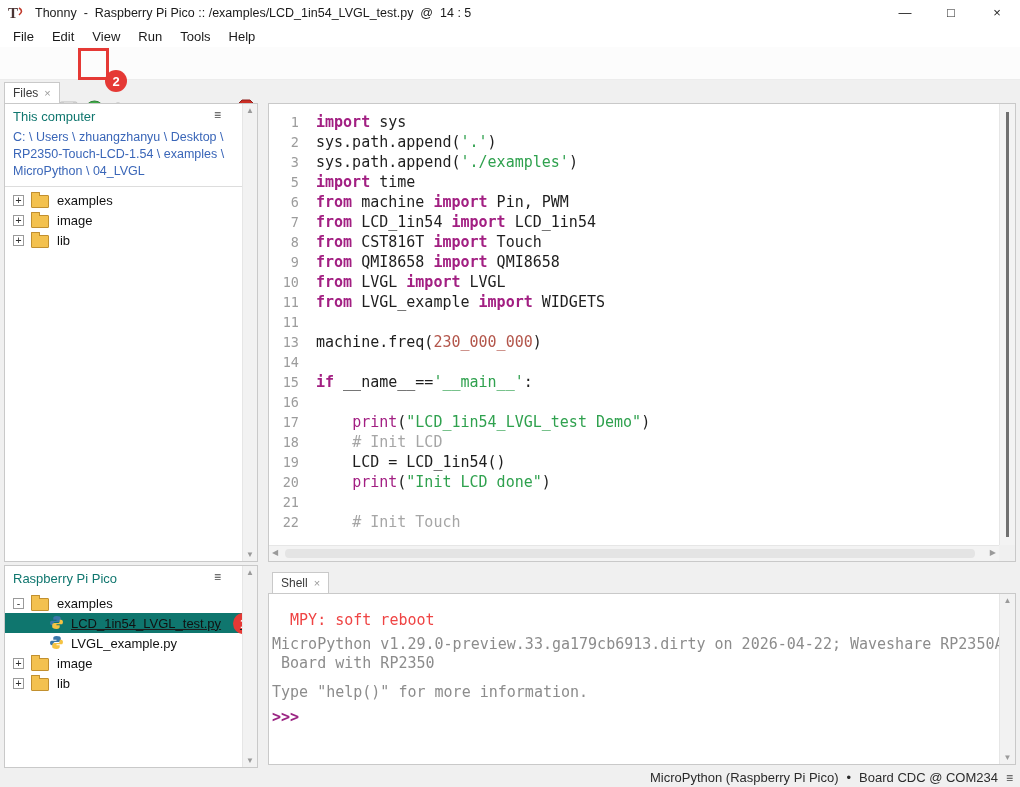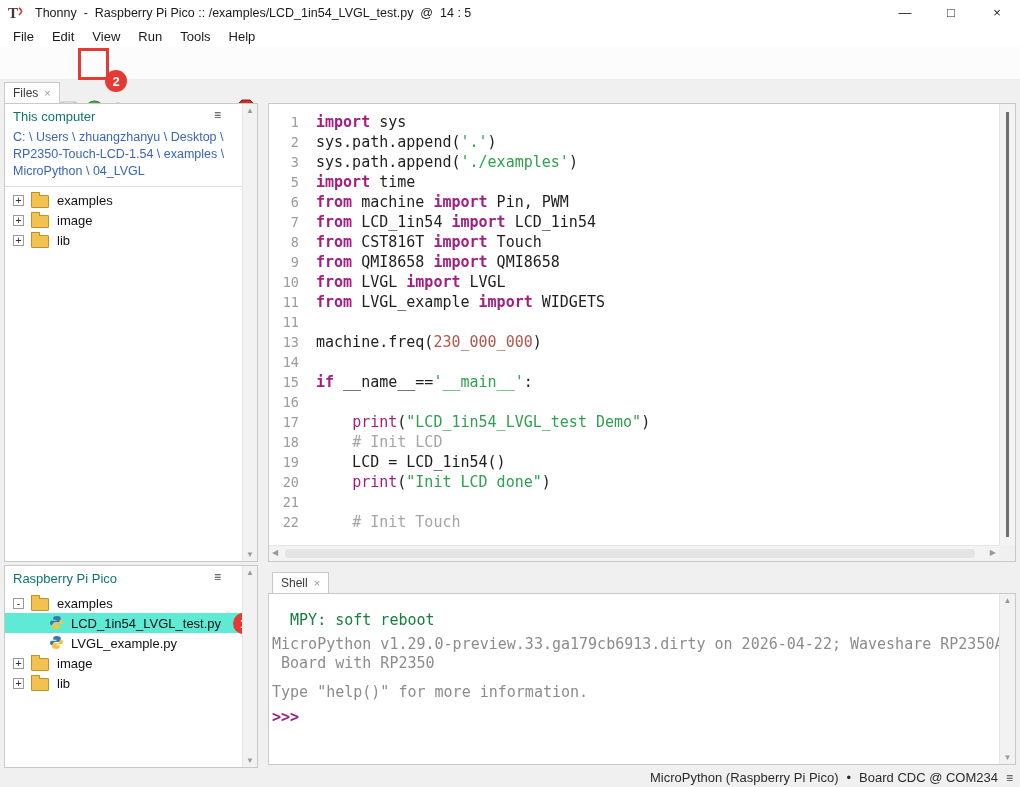--- a/index.html
+++ b/index.html
@@ -41,21 +41,21 @@
   .panel{position:absolute;background:#fff;border:1px solid #c9c9c9;box-sizing:border-box;}
   .panel-header{position:relative;height:24px;display:flex;align-items:center;padding-left:8px;}
   .panel-header .ph-label{color:#0f766e;font-size:13px;}
   .panel-menu{position:absolute;right:21px;top:5px;color:#444;font-size:12px;line-height:1;}
 
   .path-block{padding:1px 24px 6px 8px;border-bottom:1px solid #ddd;}
   .path-line{color:#3a66b8;font-size:12.5px;line-height:17px;white-space:pre;}
 
   .tree{padding-top:3px;}
   .tree-row{height:20px;display:flex;align-items:center;white-space:pre;}
-  .tree-row.selected{background:#5eead4;}
+  .tree-row.selected{background:#0f766e;text-decoration:underline;}
   .toggle{width:11px;height:11px;border:1px solid #9a9a9a;background:#fff;box-sizing:border-box;
           display:inline-flex;align-items:center;justify-content:center;
           font:10px/9px "DejaVu Sans Mono",monospace;color:#333;margin-right:7px;flex:0 0 auto;}
   .toggle.ph{visibility:hidden;}
   .folder{width:16px;height:11px;background:#f3c14f;border:1px solid #c2902f;border-radius:1px;
           position:relative;display:inline-block;margin:3px 8px 0 0;flex:0 0 auto;}
   .folder::before{content:"";position:absolute;top:-4px;left:-1px;width:7px;height:3px;background:#f3c14f;
           border:1px solid #c2902f;border-bottom:none;border-radius:1px 1px 0 0;}
   .pyicon{width:16px;height:16px;margin-right:6px;flex:0 0 auto;display:inline-flex;}
   .tree-label{font-size:13px;color:#111;}
@@ -81,21 +81,21 @@
   .ed-vthumb{position:absolute;left:6px;top:8px;width:3px;height:425px;background:#707070;}
   .ed-hscroll{position:absolute;left:0;right:16px;bottom:0;height:16px;background:#f3f3f3;border-top:1px solid #e6e6e6;box-sizing:border-box;}
   .ed-hscroll .left{position:absolute;left:3px;top:2px;color:#9a9a9a;font-size:8px;}
   .ed-hscroll .right{position:absolute;right:3px;top:2px;color:#9a9a9a;font-size:8px;}
   .ed-hthumb{position:absolute;left:16px;top:3px;height:9px;width:690px;background:#e4e4e4;border-radius:4px;}
   .ed-corner{position:absolute;right:0;bottom:0;width:16px;height:16px;background:#f0f0f0;}
 
   
   .shell-lines{position:absolute;left:3px;top:0;right:16px;bottom:0;overflow:hidden;padding-top:17px;}
   .sh-line{white-space:pre;font-family:"DejaVu Sans Mono",monospace;font-size:15px;line-height:19px;}
-  .sh-line.dark{color:#15803d;}
+  .sh-line.dark{color:#ef4444;}
   .sh-line.gray{color:#8c8c8c;}
   .sh-line.prompt{color:#9b2583;font-weight:bold;}
   .shell-lines .sh-line:nth-child(2){margin-top:5px;}
   .shell-lines .sh-line:nth-child(4){margin-top:10px;}
   .shell-lines .sh-line:nth-child(5){margin-top:6px;}
 
   
   .statusbar{position:absolute;left:0;bottom:0;width:1020px;height:19px;background:#f0f0f0;
              display:flex;align-items:center;justify-content:flex-end;gap:8px;padding-right:7px;box-sizing:border-box;
              font-size:13px;color:#2b2b2b;}

